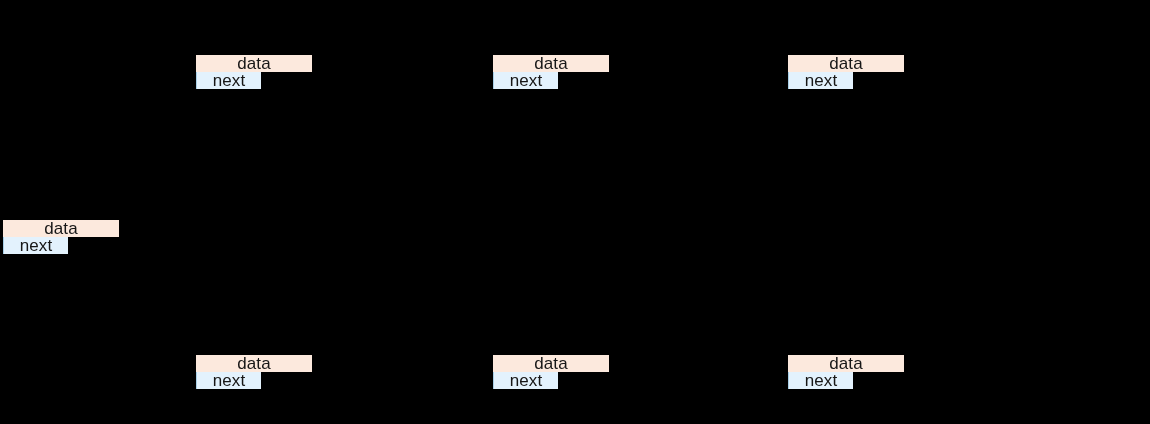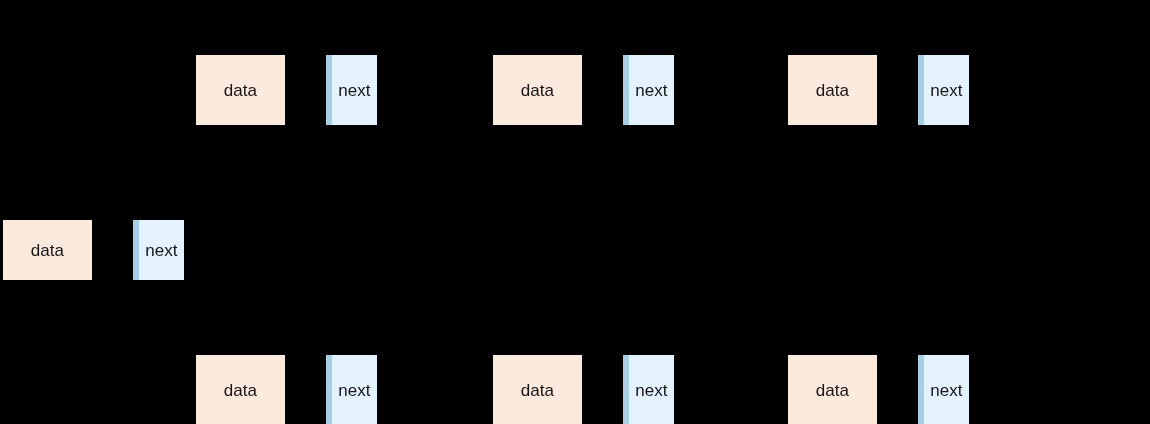--- a/index.html
+++ b/index.html
@@ -14,43 +14,42 @@
   #canvas {
     position: relative;
     width: 1150px;
     height: 424px;
     background: #000000;
     overflow: hidden;
   }
   .node {
     position: absolute;
     display: flex;
-    flex-direction: row;
+    flex-direction: column;
     align-items: stretch;
     box-sizing: border-box;
-    gap: 41px;
   }
   .cell {
     display: flex;
     align-items: center;
     justify-content: center;
     box-sizing: border-box;
     color: #171717;
     font-family: "Liberation Sans", sans-serif;
     font-size: 17px;
     line-height: 1;
     letter-spacing: 0.1px;
     white-space: nowrap;
   }
   .cell-data {
     background: #fce9dd;
   }
   .cell-next {
     background: #e3f2fd;
-    border-left: 6px solid #0369a1;
+    border-left: 1px solid #0369a1;
   }
 </style>
 </head>
 <body>
 
 <div id="canvas" style="background: rgb(0, 0, 0);">
     <div class="node" style="left: 196px; top: 55px; width: 181px; height: 70px;">
       <div class="cell cell-data" style="width: 116px; background: rgb(252, 233, 221); color: rgb(23, 23, 23);">data</div>
       <div class="cell cell-next" style="width: 65px; background: rgb(227, 242, 253); border-left-color: rgb(168, 207, 230); color: rgb(23, 23, 23);">next</div>
     </div>

